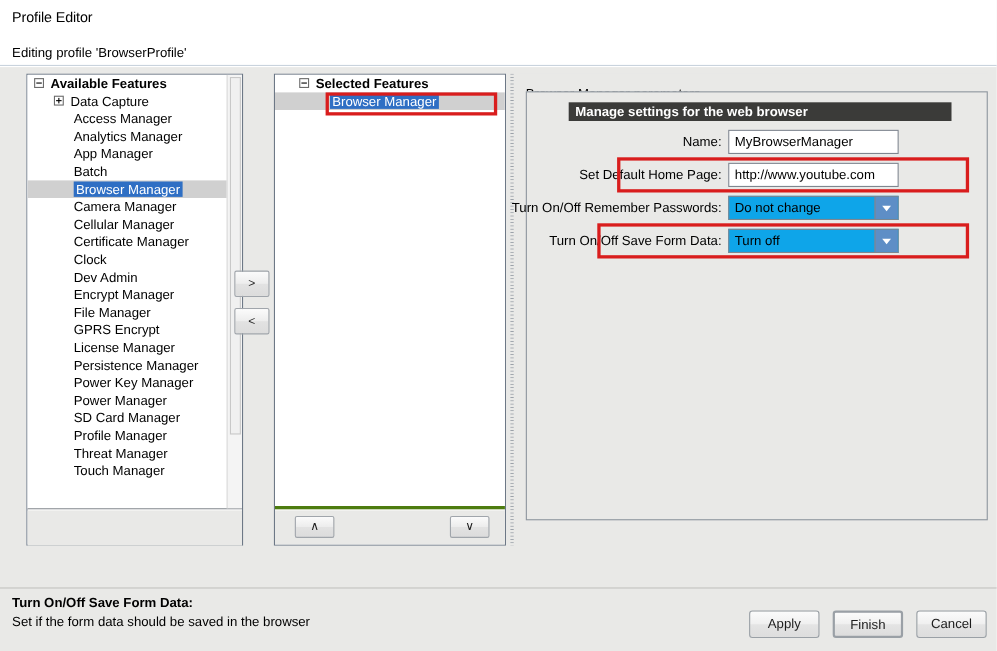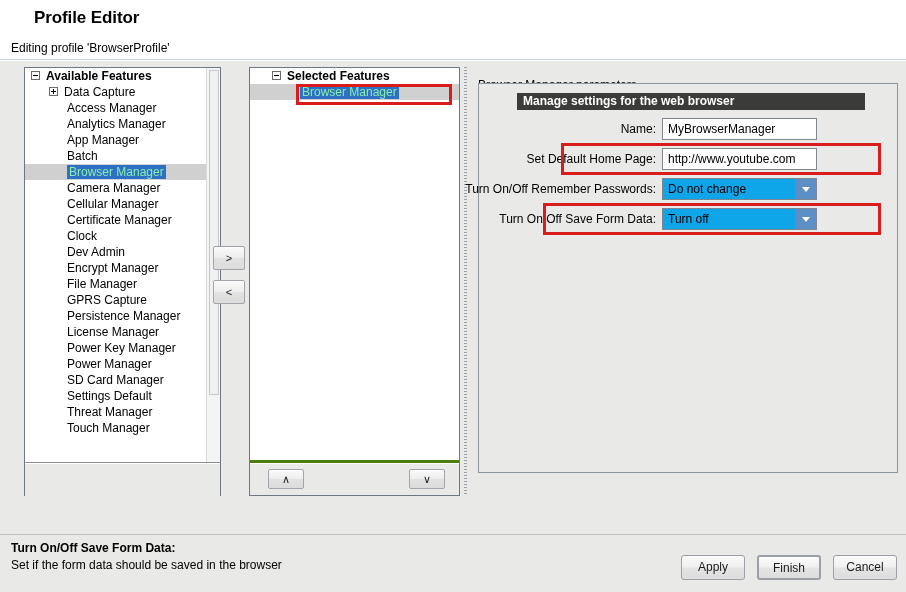--- a/index.html
+++ b/index.html
@@ -23,24 +23,23 @@
     left: 0; top: 0;
     width: 906px;
     height: 60px;
     background: #ffffff;
     border-bottom: 1px solid #c9d3dd;
     box-sizing: border-box;
   }
   #page-title {
     position: absolute;
     left: 11px; top: 8px;
-    font-size: 17px;
-    font-weight: bold;
+    font-size: 13px;
+    font-weight: normal;
     letter-spacing: -0.1px;
-    margin-left: 23px;
   }
   #page-subtitle {
     position: absolute;
     left: 11px; top: 41px;
     font-size: 12px;
   }
 
   
   #body-area {
     position: absolute;
@@ -93,21 +92,21 @@
     padding-left: 42px;
   }
   .tree-row.grandparent {
     padding-left: 24px;
   }
   .tree-row.selected-row {
     background: #d0d0d0;
   }
   .tree-row .label-sel {
     background: #2f6fc4;
-    color: #86efac;
+    color: #ffffff;
     padding: 0 2px;
   }
   .twisty {
     display: inline-block;
     width: 9px;
     height: 9px;
     border: 1px solid #6b6b6b;
     background: #ffffff;
     position: relative;
     vertical-align: middle;
@@ -412,27 +411,27 @@
           <div class="tree-row child"><span>App Manager</span></div>
           <div class="tree-row child"><span>Batch</span></div>
           <div class="tree-row child selected-row"><span class="label-sel">Browser Manager</span></div>
           <div class="tree-row child"><span>Camera Manager</span></div>
           <div class="tree-row child"><span>Cellular Manager</span></div>
           <div class="tree-row child"><span>Certificate Manager</span></div>
           <div class="tree-row child"><span>Clock</span></div>
           <div class="tree-row child"><span>Dev Admin</span></div>
           <div class="tree-row child"><span>Encrypt Manager</span></div>
           <div class="tree-row child"><span>File Manager</span></div>
-          <div class="tree-row child"><span>GPRS Capture</span></div>
+          <div class="tree-row child"><span>GPRS Encrypt</span></div>
+          <div class="tree-row child"><span>License Manager</span></div>
           <div class="tree-row child"><span>Persistence Manager</span></div>
-          <div class="tree-row child"><span>License Manager</span></div>
           <div class="tree-row child"><span>Power Key Manager</span></div>
           <div class="tree-row child"><span>Power Manager</span></div>
           <div class="tree-row child"><span>SD Card Manager</span></div>
-          <div class="tree-row child"><span>Settings Default</span></div>
+          <div class="tree-row child"><span>Profile Manager</span></div>
           <div class="tree-row child"><span>Threat Manager</span></div>
           <div class="tree-row child"><span>Touch Manager</span></div>
         </div>
       <div id="available-scrollbar">
         <div id="available-thumb"></div>
       </div>
     </div>
     <div id="available-filter"></div>
   </div>
 

